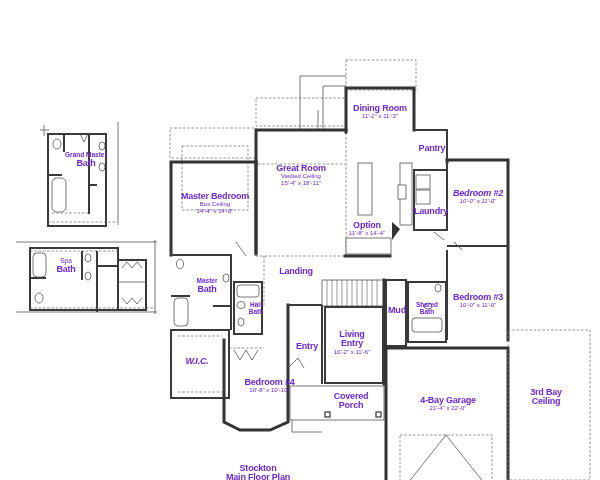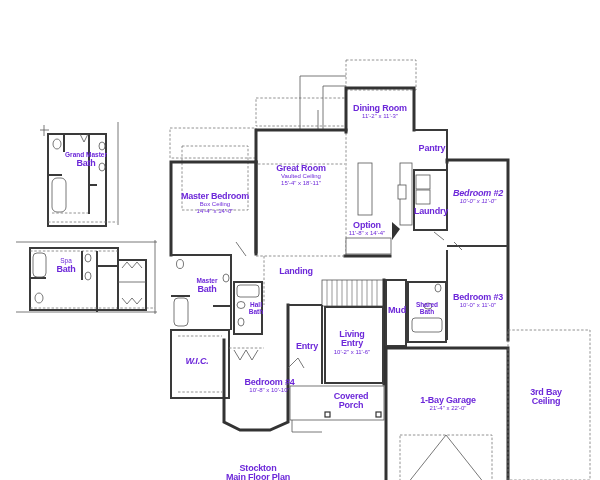--- a/index.html
+++ b/index.html
@@ -262,21 +262,21 @@
   <span class="n">Bedroom #4</span>
   <span class="d">10'-8" x 10'-10"</span>
 </div>
 
 <div class="lbl" style="left:331px; top:392px;margin-left:20px;">
   <span class="n">Covered</span>
   <span class="n">Porch</span>
 </div>
 
 <div class="lbl" style="left:448px; top:396px;">
-  <span class="n">1-Bay Garage</span>
+  <span class="n">4-Bay Garage</span>
   <span class="d">21'-4" x 22'-0"</span>
 </div>
 
 <div class="lbl" style="left:546px; top:388px;">
   <span class="n">3rd Bay</span>
   <span class="n">Ceiling</span>
 </div>
 
 <div class="lbl" style="left:258px; top:464px;">
   <span class="n">Stockton</span>

